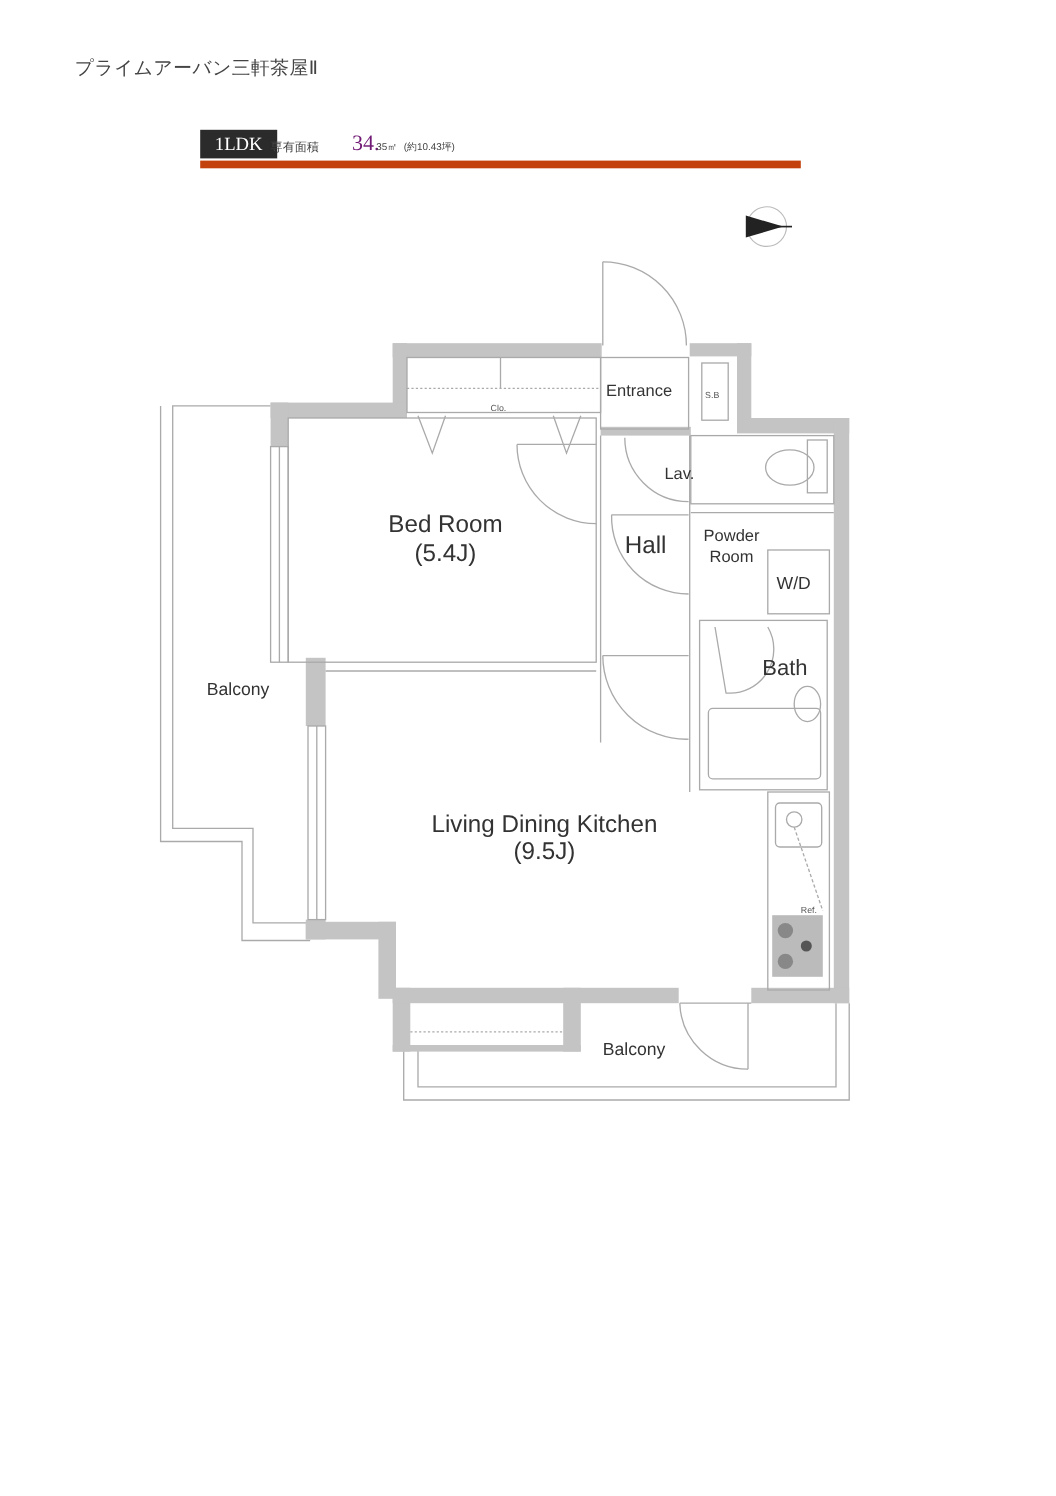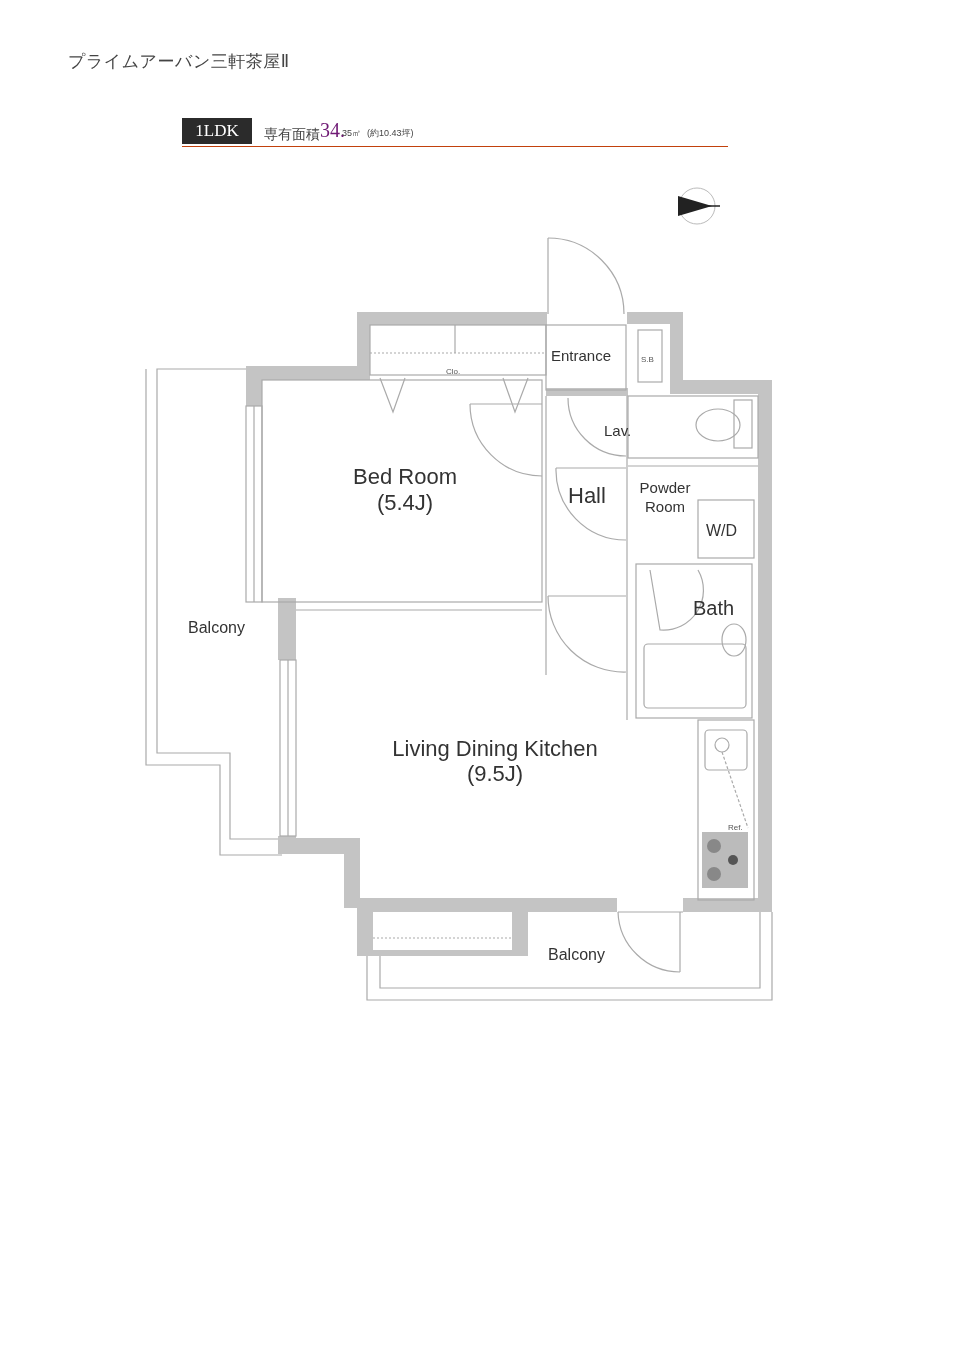--- a/index.html
+++ b/index.html
@@ -1,20 +1,20 @@
 <!DOCTYPE html>
 <html><head>
 <meta charset="utf-8">
 <style>
   html,body{margin:0;padding:0;background:#ffffff;}
   body{width:960px;height:1360px;position:relative;overflow:hidden;font-family:"Liberation Sans","DejaVu Sans",sans-serif;color:#333;}
   .title{position:absolute;left:68px;top:50px;font-size:17px;color:#444;letter-spacing:0.5px;}
-  .spec{position:absolute;left:182px;top:118px;width:546px;height:28px;border-bottom:1px solid #c2410c;}
+  .spec{position:absolute;left:182px;top:118px;width:546px;height:28px;border-bottom:7px solid #c2410c;}
   .spec .badge{position:absolute;left:0;top:0;height:26px;width:70px;background:#2b2b2b;color:#fff;font-family:"Liberation Serif","DejaVu Serif",serif;font-size:17px;line-height:26px;text-align:center;}
-  .spec .area-label{position:absolute;left:82px;top:8px;font-size:14px;color:#444;}
+  .spec .area-label{position:absolute;left:64px;top:8px;font-size:11px;color:#444;}
   .spec .area-value{position:absolute;left:138px;top:1px;font-family:"Liberation Serif","DejaVu Serif",serif;font-size:20px;color:#701a75;}
   .spec .area-unit{position:absolute;left:160px;top:9px;font-size:9px;color:#444;}
   .spec .tsubo{position:absolute;left:185px;top:9px;font-size:9px;color:#444;}
   svg.plan{position:absolute;left:0;top:0;}
   .lbl{position:absolute;font-size:22px;color:#333;white-space:nowrap;line-height:20px;}
   .lbl.c{text-align:center;transform:translateX(-50%);}
   .small{font-size:8px;color:#555;}
 </style>
 </head>
 <body>

